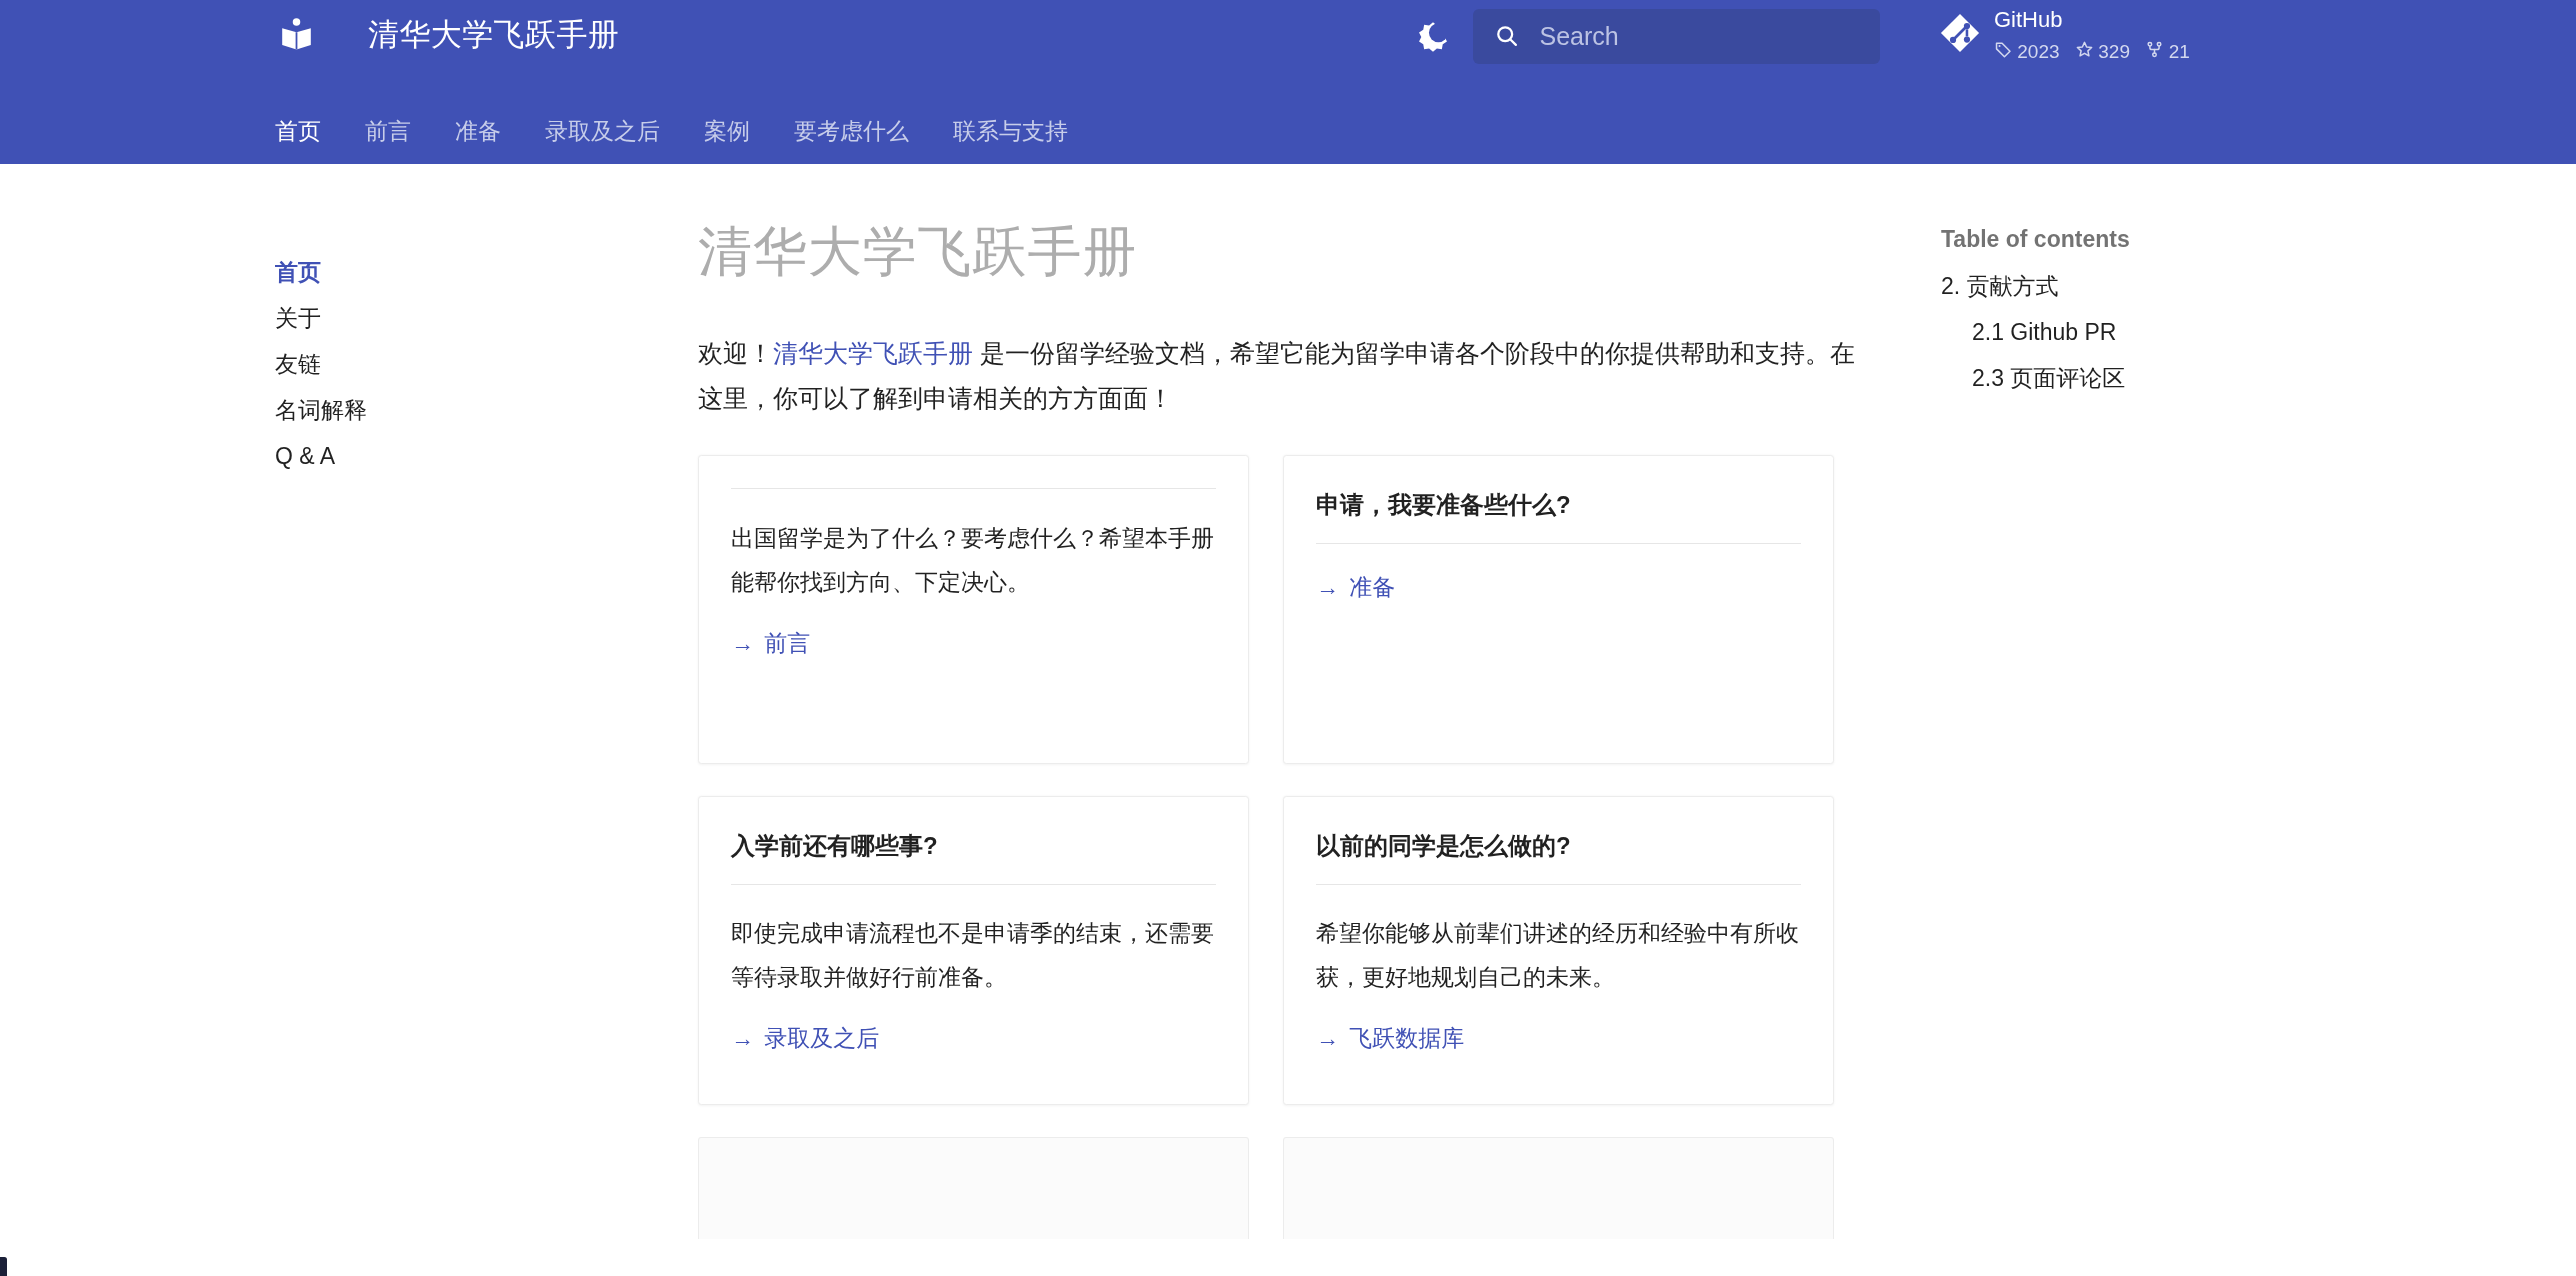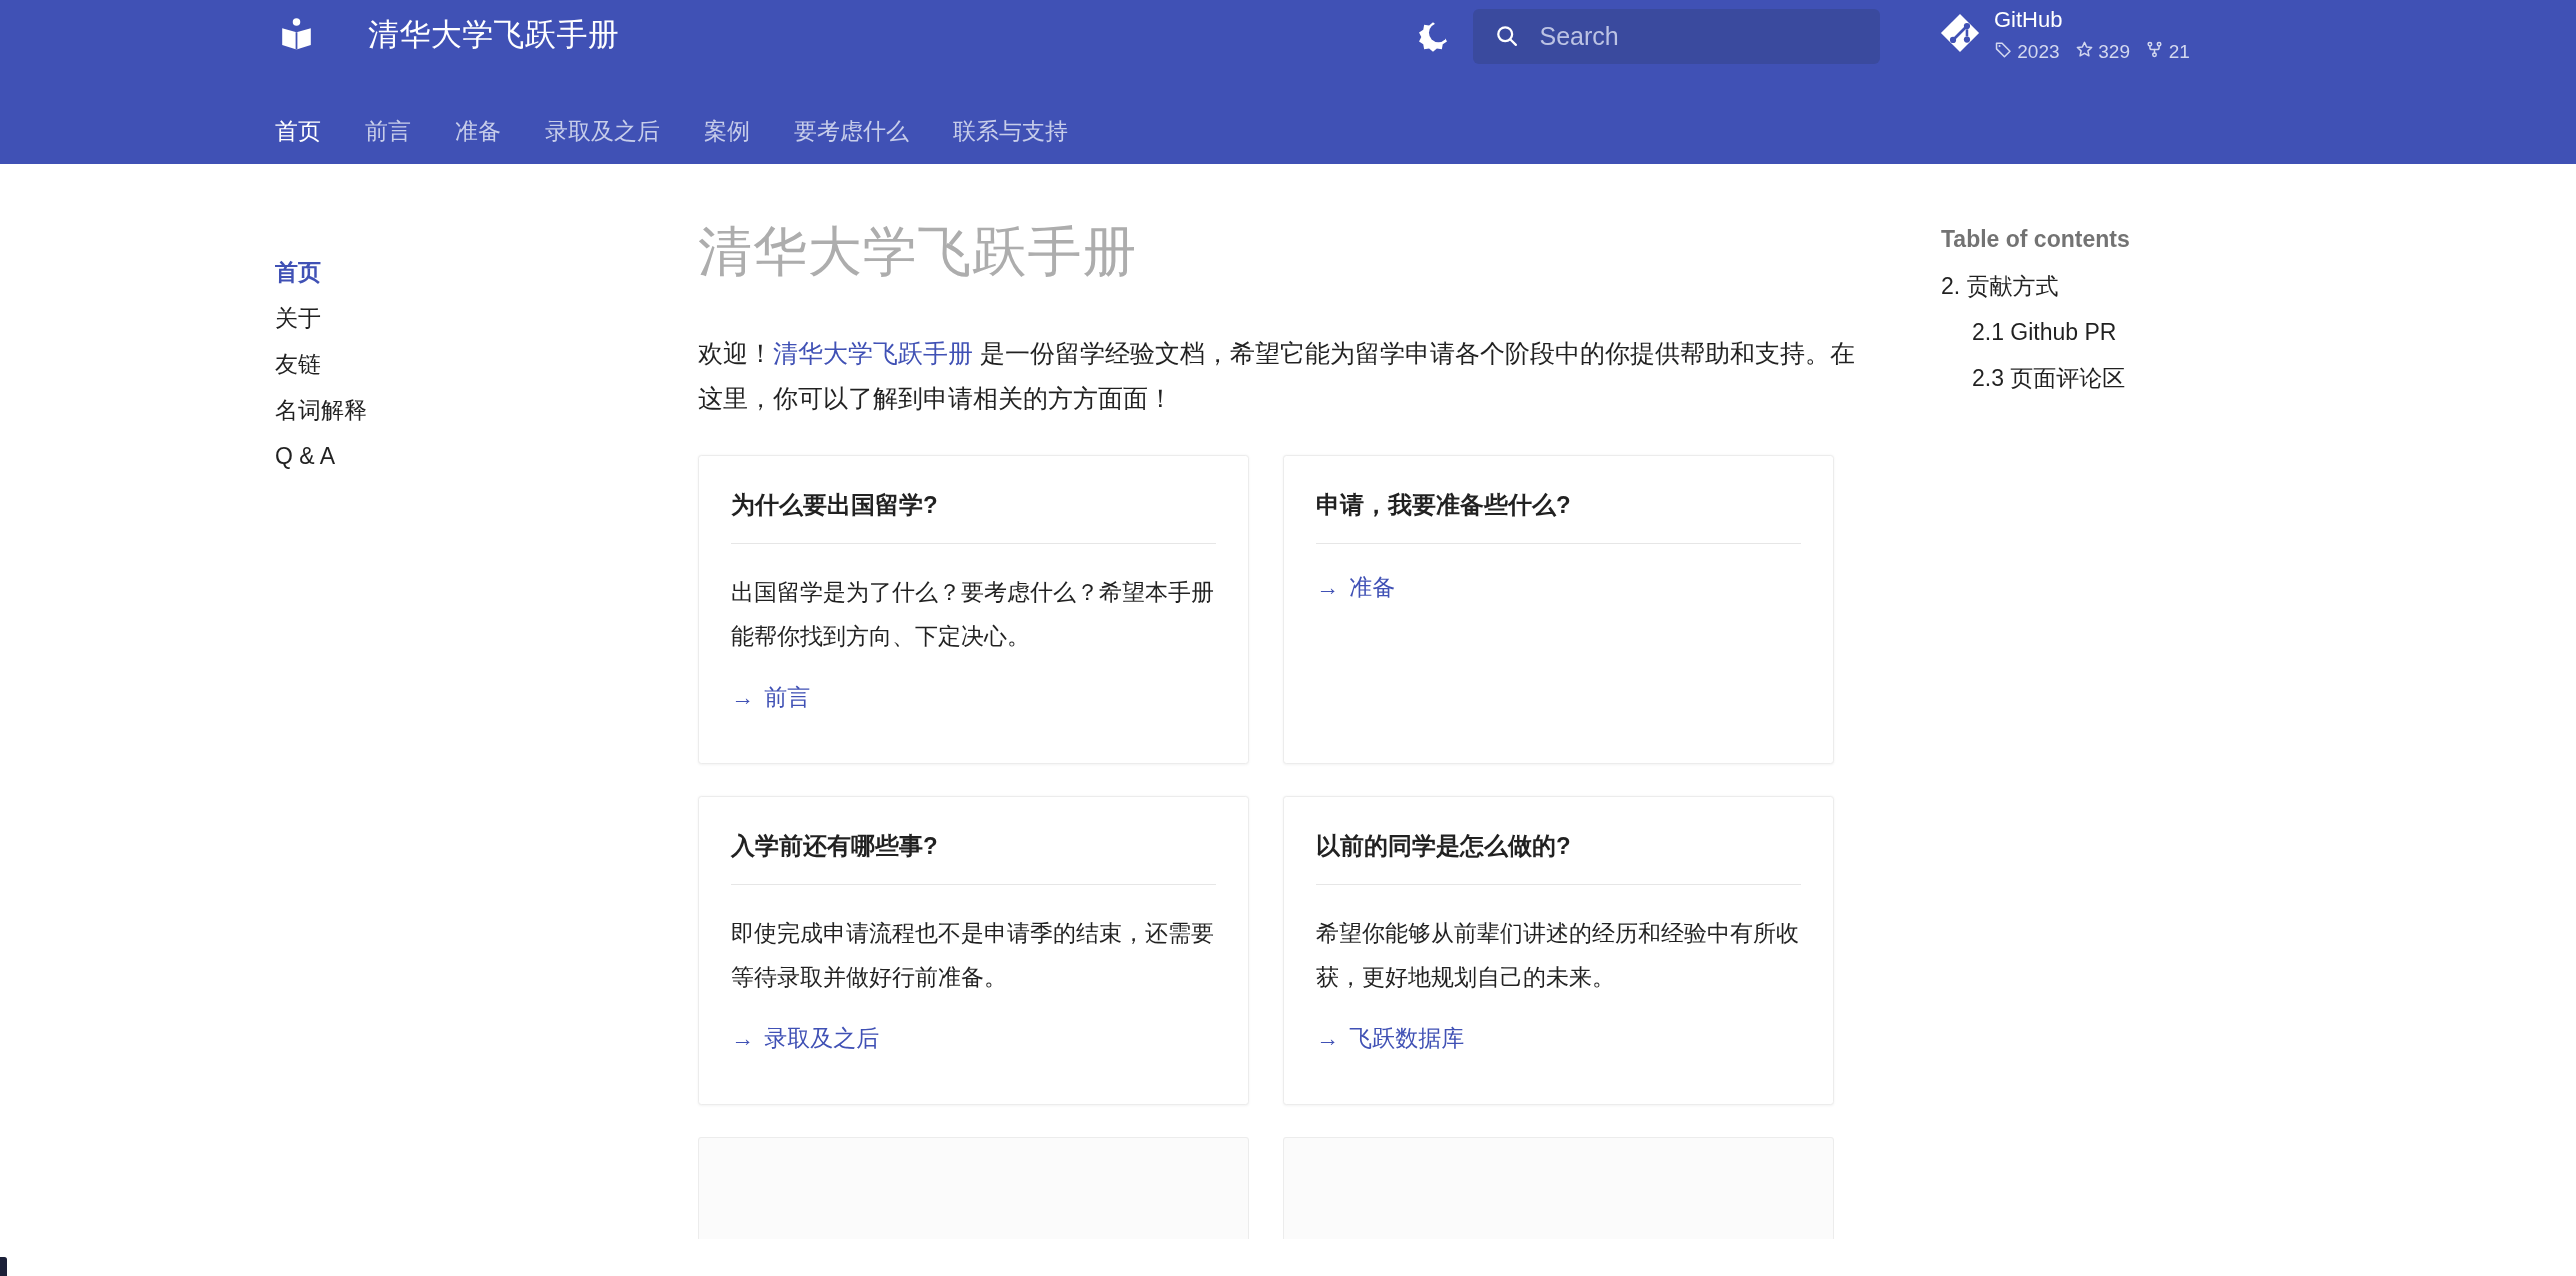--- a/index.html
+++ b/index.html
@@ -443,21 +443,20 @@
 
   <main class="content">
 
     <h1 class="page-title">清华大学飞跃手册</h1>
 
     <p class="intro"><span>欢迎！</span><a>清华大学飞跃手册</a><span> 是一份留学经验文档，希望它能为留学申请各个阶段中的你提供帮助和支持。在这里，你可以了解到申请相关的方方面面！</span></p>
 
     <div class="card-grid">
 
       <div class="card card-h">
-        <div class="card-title">为什么要出国留学?</div>
         <hr class="card-divider">
         <div class="card-body">出国留学是为了什么？要考虑什么？希望本手册能帮你找到方向、下定决心。</div>
         <a class="card-link">
           <span class="card-arrow">→</span>
           <span>前言</span>
         </a>
       </div>
 
       <div class="card card-h">
         <div class="card-title">申请，我要准备些什么?</div>

